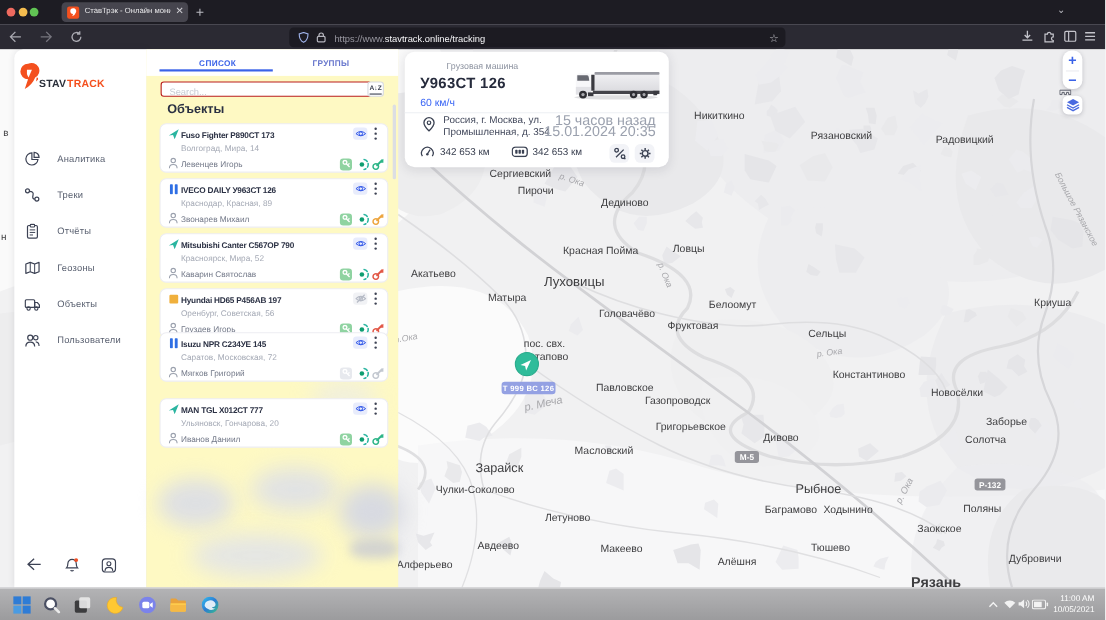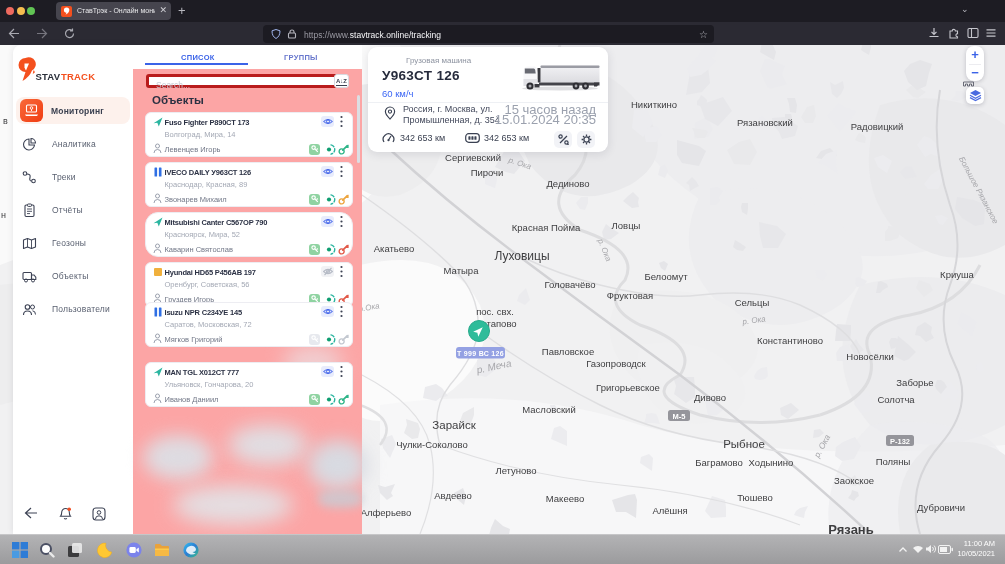--- a/index.html
+++ b/index.html
@@ -45,27 +45,27 @@
 .mitem { position:absolute; left:4px; width:113px; height:27px; }
 .mitem .mic { position:absolute; left:5px; top:6px; }
 .mitem .mtx { position:absolute; left:35px; top:8px; font-size:8.5px; color:#585f6f; letter-spacing:0.2px; }
 #mactive { position:absolute; left:3px; top:52px; width:114px; height:27px; background:#fdf1ec; border-radius:8px; }
 #mactive .chip { position:absolute; left:4px; top:2px; width:23px; height:23px; border-radius:6px;
   background:linear-gradient(135deg,#f96a3a,#f03c12); }
 #mactive .mtx { position:absolute; left:35px; top:9px; font-size:8.5px; color:#3a4050; font-weight:bold; letter-spacing:0.2px; }
 .bic { position:absolute; top:462px; }
 
 
-#listpanel { position:absolute; left:133px; top:0; width:229px; height:489px; background:#fca5a5; }
+#listpanel { position:absolute; left:133px; top:0; width:229px; height:489px; background:#fef9c3; }
 #tabs { position:absolute; left:0; top:0; width:229px; height:24px; background:#fff; }
 #tabs .t1 { position:absolute; left:48px; top:8px; font-size:7.5px; font-weight:bold; color:#3b63e8; letter-spacing:0.3px; }
 #tabs .t2 { position:absolute; left:151px; top:8px; font-size:7.5px; font-weight:bold; color:#6877cd; letter-spacing:0.3px; }
 #tabs .uline { position:absolute; left:12px; top:18px; width:103px; height:2px; background:#3b63e8; }
 #searchrow { position:absolute; left:13px; top:29px; width:203px; height:14px; }
-#searchbox { position:absolute; left:0; top:0; width:192px; height:14px; border:3px solid #b91c1c; border-radius:3px; background:#fff; }
+#searchbox { position:absolute; left:0; top:0; width:192px; height:14px; border:1px solid #b91c1c; border-radius:3px; background:#fff; }
 #searchbox span { position:absolute; left:7px; top:3px; font-size:8.5px; color:#c6cad3; }
 #sortbtn { position:absolute; right:0; top:0; width:15px; height:14px; border:1px solid #d8dae0; border-radius:3px; background:#fff;
   font-size:6px; font-weight:bold; color:#3a4050; text-align:center; line-height:13px; }
 #objh { position:absolute; left:19px; top:49px; font-size:11.5px; font-weight:bold; color:#2a3042; }
 .card { position:absolute; left:12px; width:208px; height:45px; background:#fff; border:1px solid #ededf2; border-radius:6px; }
 .card .st { position:absolute; left:7px; top:4px; width:10px; height:10px; }
 .card .ttl { position:absolute; left:18.5px; top:5px; font-size:7.5px; font-weight:bold; color:#2b3144; letter-spacing:-0.2px; }
 .card .sub { position:absolute; left:18.5px; top:17px; font-size:7.5px; color:#a3a8b4; }
 .card .pn { position:absolute; left:18.5px; top:32px; font-size:7.5px; color:#717787; }
 .card .eye { position:absolute; left:175px; top:3px; width:13px; height:11px; border-radius:3px; background:#e8ecfc; }
@@ -431,31 +431,20 @@
     </div>
 
     <div id="sidenav">
       <svg id="logo" viewBox="0 0 100 28">
         <path d="M8.5 1 A 7 7 0 1 0 8.5 15 L5.5 24 Q12.5 20 15 13.5 A 7 7 0 0 0 8.5 1 Z" fill="#f4501e"></path>
         <path d="M7.5 6.5 H12 L9 13.5 Q8 12 7.5 10.3 Z" fill="#fff"></path>
         <path d="M16.3 13.5 Q18 13 17.6 15.3 L15.8 17.2 Z" fill="#f4501e"></path>
         <text x="18.5" y="22.5" font-size="9.5" font-weight="bold" fill="#2a2f3a" letter-spacing="0.2">STAV</text>
         <text x="44" y="22.5" font-size="9.5" font-weight="bold" fill="#f4501e" letter-spacing="0.2">TRACK</text>
       </svg>
-      <div id="mactive">
-        <div class="chip">
-          <svg style="position:absolute;left:4px;top:4px;" width="15" height="15" viewBox="0 0 15 15">
-            <rect x="2.5" y="2" width="10" height="7" rx="1" fill="none" stroke="#fff" stroke-width="1.1"></rect>
-            <path d="M1 11.5 H14 L13 13 H2 Z" fill="#fff"></path>
-            <circle cx="7.5" cy="5" r="1.3" fill="none" stroke="#fff" stroke-width="0.9"></circle>
-            <path d="M7.5 6.3 L7.5 8" stroke="#fff" stroke-width="0.9"></path>
-          </svg>
-        </div>
-        <div class="mtx">Мониторинг</div>
-      </div>
       <div class="mitem" style="top:86px;">
         <svg class="mic" width="15" height="15" viewBox="0 0 15 15">
           <path d="M7 2 A 5.5 5.5 0 1 0 12.5 8 L7 8 Z" fill="none" stroke="#3c4254" stroke-width="1.1"></path>
           <path d="M9 1.5 A 4.5 4.5 0 0 1 13.5 6 L9 6 Z" fill="none" stroke="#3c4254" stroke-width="1.1"></path>
         </svg>
         <div class="mtx">Аналитика</div>
       </div>
       <div class="mitem" style="top:119px;">
         <svg class="mic" width="15" height="15" viewBox="0 0 15 15">
           <circle cx="3" cy="3.5" r="1.8" fill="none" stroke="#3c4254" stroke-width="1.1"></circle>
@@ -602,21 +591,21 @@
         <svg class="icdot" viewBox="0 0 11 11">
             <path d="M5 0.9 A 4.7 4.7 0 0 1 5 10.1" fill="none" stroke="#2bb5a0" stroke-width="1.4" stroke-linecap="round" stroke-dasharray="3.4 2"></path>
             <circle cx="3" cy="5.5" r="2.1" fill="#0f9e71"></circle>
           </svg>
         <svg class="icwr" viewBox="0 0 11 11">
             <path d="M9.3 1.7 L4.8 6.2" stroke="#eda53f" stroke-width="1.7" stroke-linecap="round"></path>
             <path d="M10.6 0.4 L10.6 4 L7 4 Z" fill="#eda53f"></path>
             <path d="M5.9 6.3 A 2.5 2.5 0 1 1 4.7 5.1 Z" fill="none" stroke="#eda53f" stroke-width="1.4"></path>
           </svg>
       </div>
-      <div class="card" style="top:167px;border-radius:13px;">
+      <div class="card" style="top:167px;">
         <svg class="st" viewBox="0 0 10 10">
             <path d="M0.5 6.2 L9.5 0.5 L5.8 9.5 L4.3 5.8 Z" fill="#2bb5a0"></path>
           </svg>
         <div class="ttl">Mitsubishi Canter С567ОР 790</div>
         <div class="sub">Красноярск, Мира, 52</div>
         <svg class="pic" viewBox="0 0 9 11">
             <circle cx="4.5" cy="3" r="2" fill="none" stroke="#9aa0ad" stroke-width="1"></circle>
             <path d="M1 10 Q1 6.5 4.5 6.5 Q8 6.5 8 10" fill="none" stroke="#9aa0ad" stroke-width="1"></path>
           </svg>
         <div class="pn">Каварин Святослав</div>

